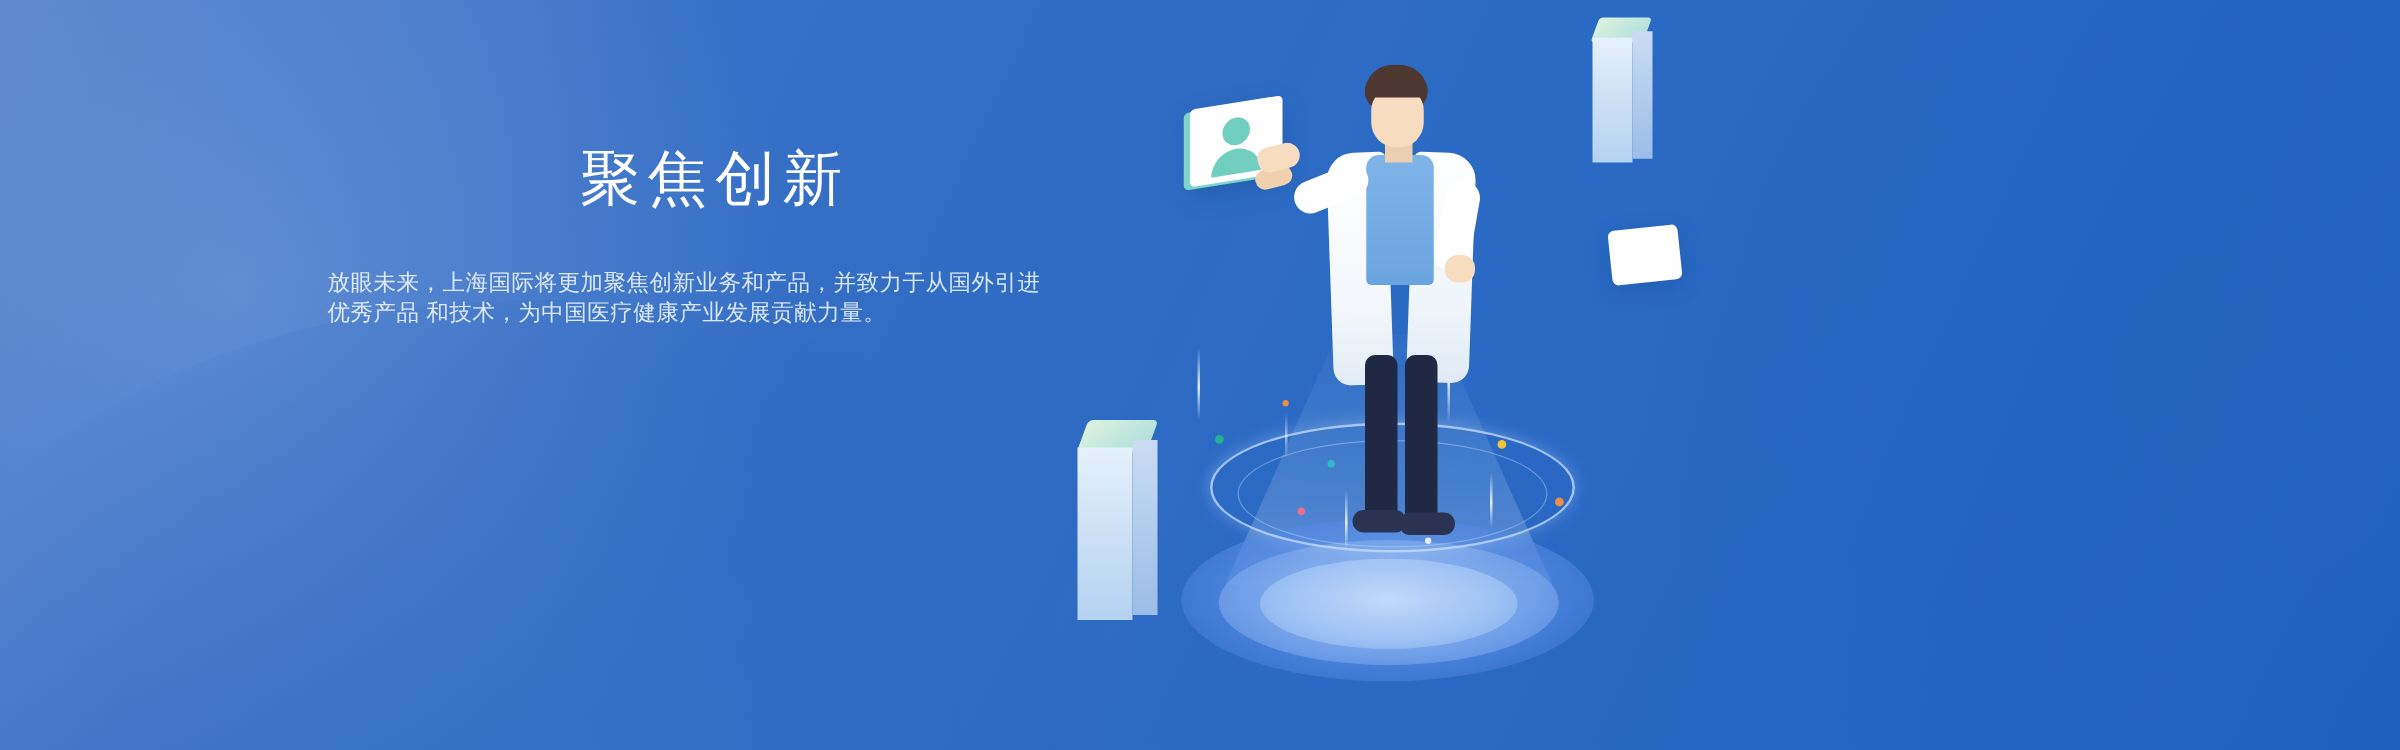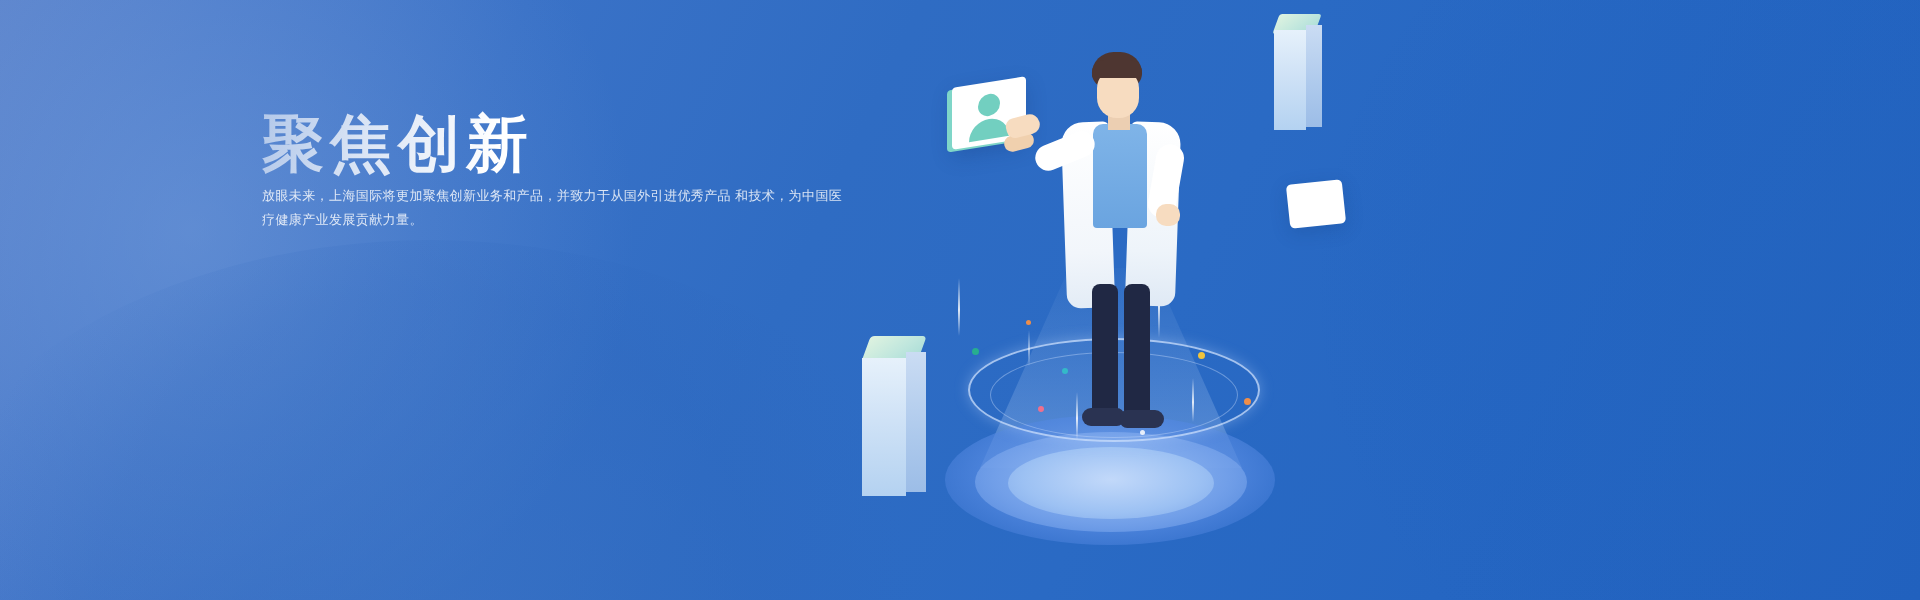--- a/index.html
+++ b/index.html
@@ -46,36 +46,38 @@
   }
 
   
   .copy {
     position: absolute;
     left: 262px;
     top: 104px;
     width: 620px;
   }
   .headline {
-    font-size: 62px;
-    font-weight: bold;
+    font-size: 48px;
+    font-weight: normal;
     line-height: 80px;
     letter-spacing: 4px;
     white-space: nowrap;
     background: linear-gradient(100deg, rgba(255,255,255,0.55) 0%, rgba(255,255,255,0.78) 16%, #ffffff 38%, #ffffff 62%, rgba(255,255,255,0.80) 84%, rgba(255,255,255,0.58) 100%);
     -webkit-background-clip: text;
     background-clip: text;
     color: transparent;
+    text-align: center;
     -webkit-text-fill-color: transparent;
   }
   .headline.line1 { letter-spacing: 6px; }
   .headline.line2 { letter-spacing: 3px; }
 
   .subcopy {
-    font-size: 13px;
+    margin-top: 30px;
+    font-size: 18px;
     line-height: 24px;
     color: rgba(255,255,255,0.82);
     letter-spacing: 0.4px;
     max-width: 586px;
   }
 
   
   .art {
     position: absolute;
     left: 840px;

